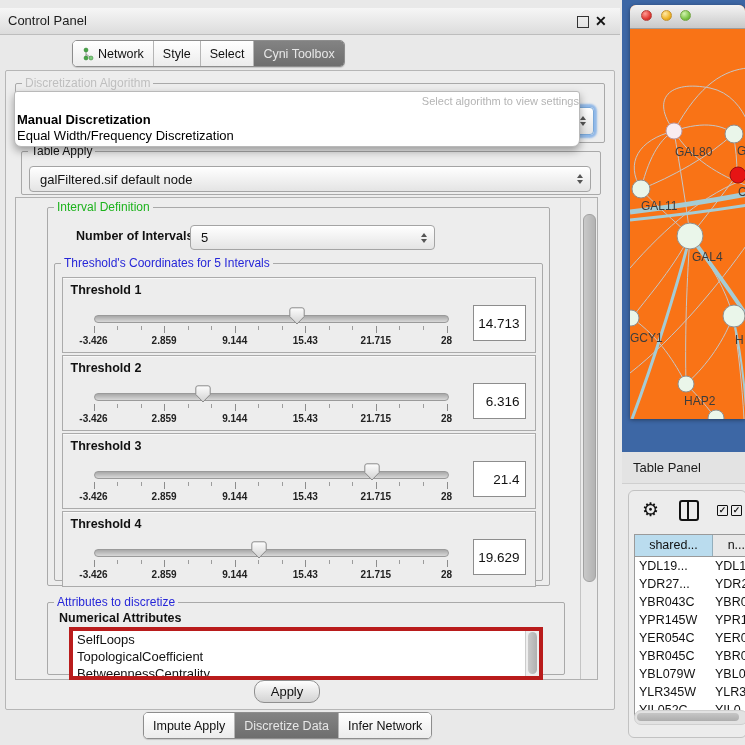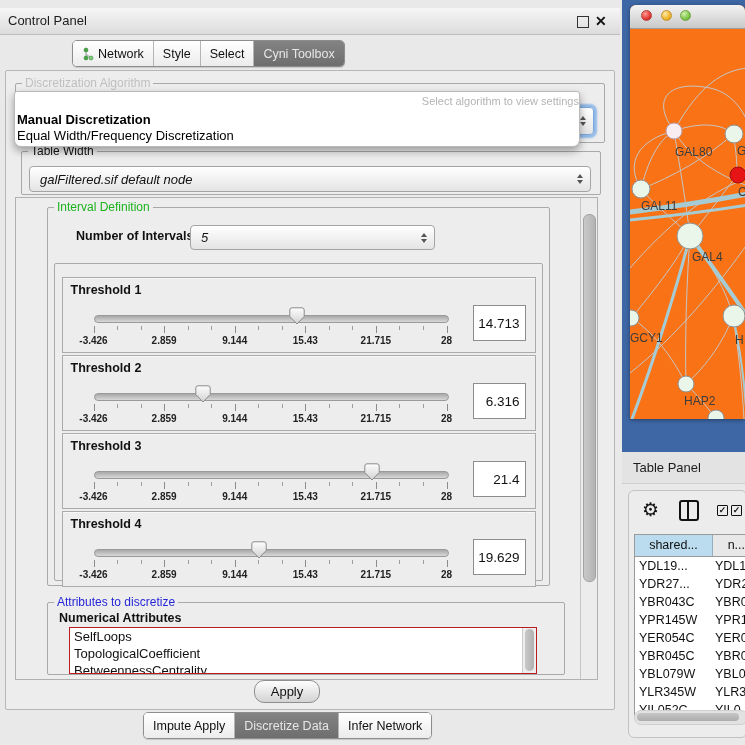--- a/index.html
+++ b/index.html
@@ -32,21 +32,21 @@
   .group{position:absolute;border:1px solid #a9a9a9;border-radius:2px;}
   .legend{position:absolute;top:-8px;left:6px;background:#ededed;padding:0 3px;
      font-size:12px;line-height:15px;white-space:nowrap;}
   .legend.green{color:#1db31d;}
   .legend.blue{color:#2626d8;}
   .legend.faded{color:#bfbfbf;}
 
   .combo{position:absolute;background:linear-gradient(#ffffff,#e4e4e4);
      border:1px solid #a4a4a4;border-radius:4px;font-size:13px;color:#111;
      box-shadow:inset 0 1px 0 #fff;}
-  .combo .val{position:absolute;left:10px;top:0;bottom:0;display:flex;align-items:center;font-style:italic;}
+  .combo .val{position:absolute;left:10px;top:0;bottom:0;display:flex;align-items:center;}
   .stepper{position:absolute;right:7px;top:50%;transform:translateY(-50%);
      display:flex;flex-direction:column;gap:2px;}
   .arr{width:0;height:0;border-left:3.5px solid transparent;border-right:3.5px solid transparent;}
   .arr.up{border-bottom:4px solid #555;}
   .arr.dn{border-top:4px solid #555;}
 
   #algo-combo{left:21px;top:36px;width:565px;height:26px;
      border:1px solid #7aa8d9;box-shadow:0 0 2px 3px rgba(120,170,230,.8);}
 
   #algo-popup{left:8px;top:20px;width:564px;height:54px;background:#fff;z-index:12;
@@ -81,21 +81,21 @@
   .tick.minor{height:4px;background:#9c9c9c;}
   .ticklab{position:absolute;top:57px;transform:translateX(-50%);
      font-size:10px;font-weight:bold;color:#222;white-space:nowrap;}
   .th-value{position:absolute;left:410px;top:27px;width:53px;height:36px;background:#fff;
      border:1px solid #8d8d8d;font-size:13.5px;text-align:right;line-height:36px;
      padding-right:5px;box-sizing:border-box;}
 
   #attr-group{left:31px;top:404px;width:516px;height:71px;}
   #attr-subtitle{left:11px;top:8px;font-size:12.5px;font-weight:bold;}
   #attr-list{left:21px;top:24px;width:466px;height:45px;background:#fff;
-     border:1px solid #b91c1c;overflow:hidden;}
+     border:4px solid #b91c1c;overflow:hidden;}
   .attr-item{font-size:13px;line-height:17px;padding-left:4px;white-space:nowrap;}
   #attr-scrollbar{position:absolute;right:0;top:0;width:13px;height:100%;background:#eee;border-left:1px solid #ccc;}
   #attr-thumb{position:absolute;left:1.5px;top:1px;width:9px;height:42px;border-radius:5px;
      background:linear-gradient(90deg,#c9c9c9,#b0b0b0);}
 
   #apply-btn{left:248px;top:609px;width:64px;height:21px;border-radius:10px;
      background:linear-gradient(#fefefe,#d3d3d3);border:1px solid #8f8f8f;
      font-size:13px;text-align:center;line-height:21px;}
 
   
@@ -190,21 +190,21 @@
         </div>
     </div>
 
     <div id="algo-popup" class="abs">
       <div id="popup-prompt">Select algorithm to view settings</div>
       <div class="popup-item" id="popup-item-0">Manual Discretization</div>
       <div class="popup-item" id="popup-item-1">Equal Width/Frequency Discretization</div>
     </div>
 
     <div class="group" style="left:15px;top:80px;width:578px;height:42px;">
-      <div class="legend">Table Width</div>
+      <div class="legend">Table Apply</div>
       <div class="combo" style="left:7px;top:14px;width:560px;height:24px;">
         <div class="val">galFiltered.sif default node</div>
         <div class="stepper">
             <div class="arr up"></div>
             <div class="arr dn"></div>
           </div>
       </div>
     </div>
 
     <div id="scrollpane" class="abs">
@@ -214,20 +214,21 @@
         <div id="noi-label" class="abs">Number of Intervals</div>
         <div id="noi-combo" class="combo">
           <div class="val">5</div>
           <div class="stepper">
               <div class="arr up"></div>
               <div class="arr dn"></div>
             </div>
         </div>
 
         <div class="group" id="thresholds-group">
+          <div class="legend blue">Threshold's Coordinates for 5 Intervals</div>
           <div id="thresholds-list">
   <div class="th-panel">
     <div class="th-label">Threshold 1</div>
     <div class="th-slider">
       <div class="track"></div>
       <svg class="thumb" width="16" height="18" viewBox="0 0 16 18" style="left: 195.751px;">
         <path d="M3,0.8 H13 Q15.2,0.8 15.2,3 V9.5 L8,17 L0.8,9.5 V3 Q0.8,0.8 3,0.8" fill="url(#thumbgrad)" stroke="#8a8a8a" stroke-width="1"></path>
       </svg>
       <div class="ticks">
                     <div class="tick" style="left: 0px;"></div>

